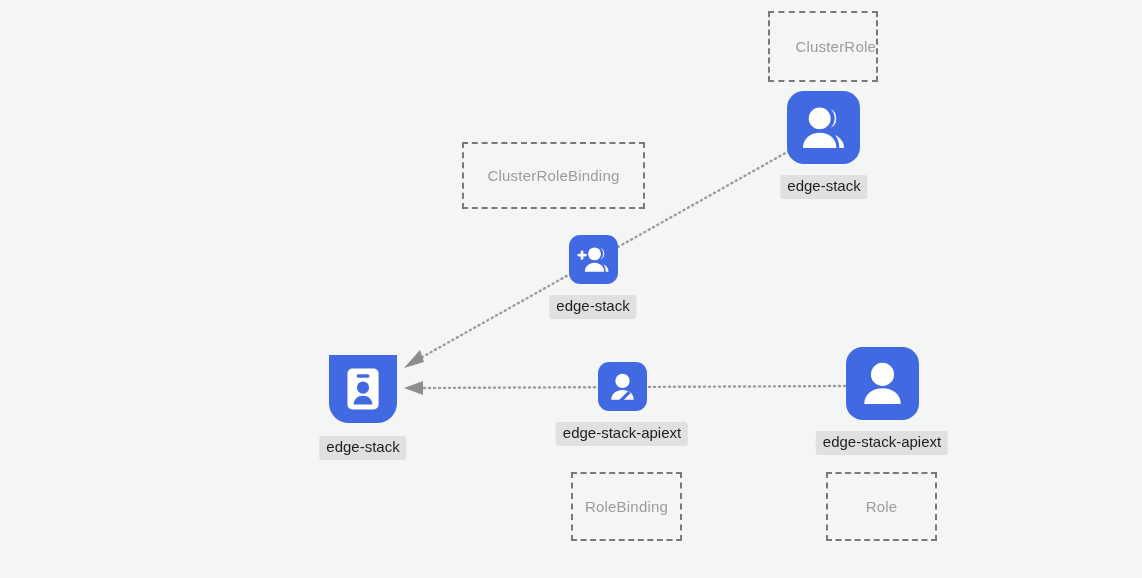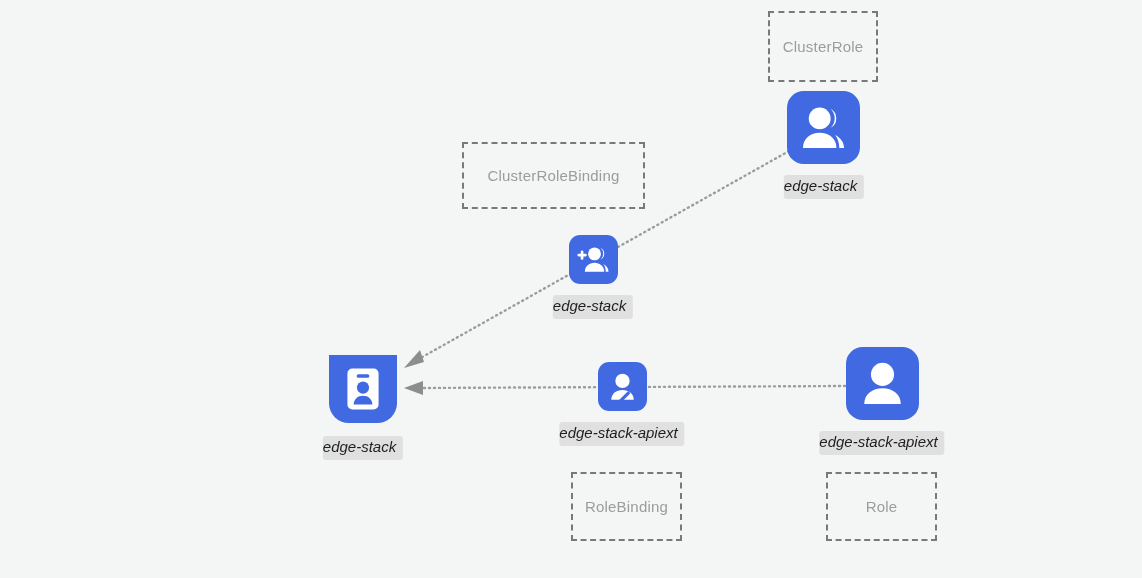--- a/index.html
+++ b/index.html
@@ -55,44 +55,43 @@
     top: 0;
     display: block;
   }
   .node-label {
     position: absolute;
     white-space: nowrap;
     background: #e0e0e0;
     color: #1e1e1e;
     font-size: 15px;
     font-family: "Liberation Sans", sans-serif;
-    padding: 3px 7px 4px 0;
+    padding: 3px 7px 4px 7px;
     border-radius: 3px;
     line-height: 1.1;
     transform: translateX(-50%);
-    font-style: italic;
   }
 </style>
 </head>
 <body>
 
 <div id="canvas">
 
   <svg id="edges" viewBox="0 0 1142 578" xmlns="http://www.w3.org/2000/svg">
     <g>
       <line x1="789" y1="151" x2="417" y2="360" stroke="#9a9c9e" stroke-width="2.4" stroke-dasharray="1 4" stroke-linecap="round"></line>
       <polygon points="404,368 424,362 420,350" fill="#8b8d8f"></polygon>
     </g>
     <g>
       <line x1="845" y1="386" x2="418" y2="388" stroke="#9a9c9e" stroke-width="2.4" stroke-dasharray="1 4" stroke-linecap="round"></line>
       <polygon points="404,388 423,381 423,395" fill="#8b8d8f"></polygon>
     </g>
   </svg>
 
-  <div class="kind-box" style="left:768px; top:11px; width:110px; height:71px;">
+  <div class="kind-box" style="left:768px; top:11px; width:110px; height:71px;justify-content:flex-end;">
     <span class="kind-label">ClusterRole</span>
   </div>
 
   <div class="kind-box" style="left:462px; top:142px; width:183px; height:67px;">
     <span class="kind-label">ClusterRoleBinding</span>
   </div>
 
 
   <div class="kind-box" style="left:826px; top:472px; width:111px; height:69px;">
     <span class="kind-label">Role</span>

